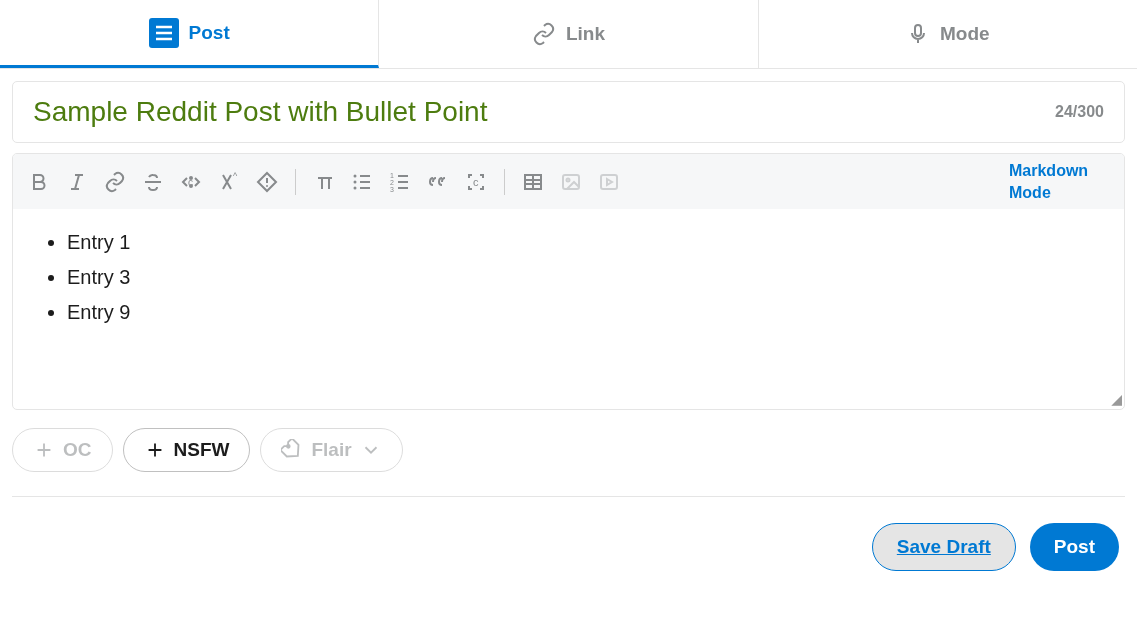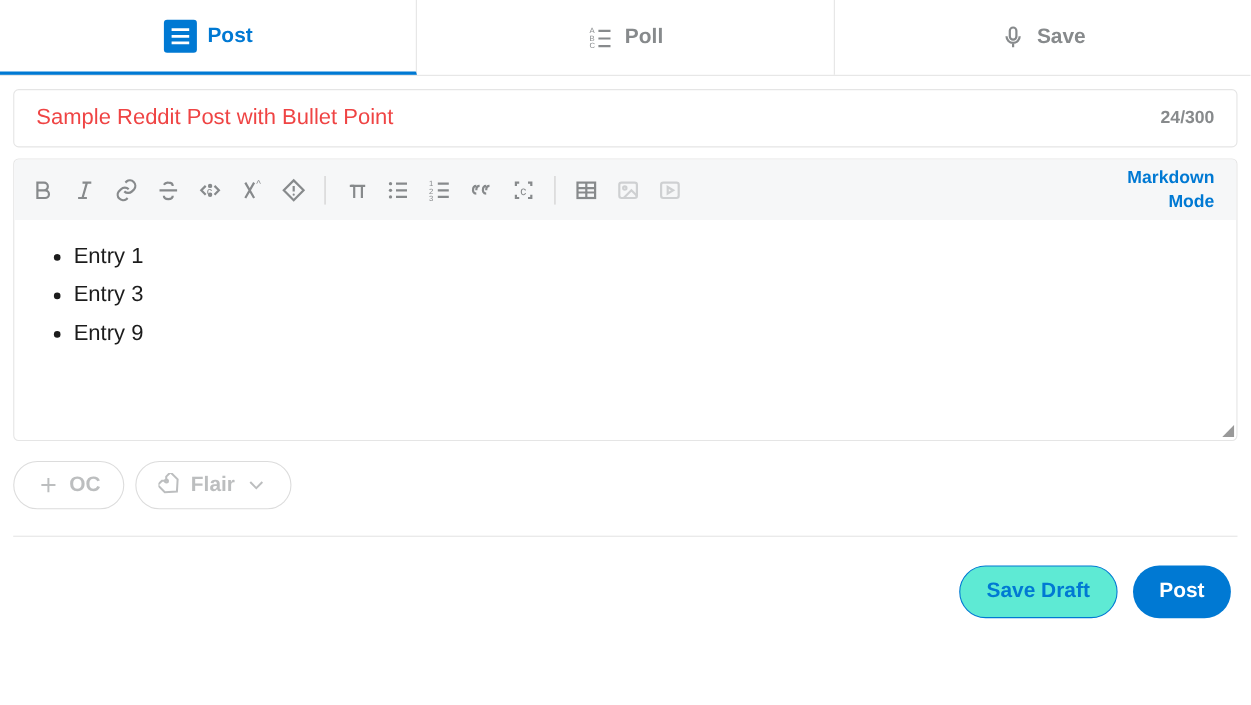--- a/index.html
+++ b/index.html
@@ -11,78 +11,73 @@
 .tab.active { border-bottom: 3px solid #0079d3; }
 .tab .tab-label { font-size: 19px; font-weight: 700; color: #878a8c; }
 .tab.active .tab-label { color: #0079d3; }
 .tab svg { width: 24px; height: 24px; }
 .tab.active .menu-icon-box { background: #0079d3; }
 .menu-icon-box { width: 30px; height: 30px; background: #878a8c; border-radius: 3px; display: flex; align-items: center; justify-content: center; }
 
 .main { padding: 12px; }
 
 .title-row { display: flex; align-items: center; border: 1px solid #e5e5e5; border-radius: 5px; padding: 14px 20px; margin-bottom: 10px; }
-.title-input { flex: 1; font-size: 20px; border: none; outline: none; color: #ef4444; }
+.title-input { flex: 1; font-size: 28px; border: none; outline: none; color: #4d7c0f; }
 .char-count { color: #878a8c; font-size: 16px; font-weight: 600; }
 
 .editor-box { border: 1px solid #e5e5e5; border-radius: 5px; overflow: hidden; position: relative; }
 .toolbar { display: flex; align-items: center; background: #f6f7f8; padding: 6px 8px; gap: 2px; }
 .toolbar-btn { width: 36px; height: 40px; display: flex; align-items: center; justify-content: center; cursor: pointer; border-radius: 3px; }
 .toolbar-btn svg { width: 24px; height: 24px; }
 .toolbar-sep { width: 1px; height: 26px; background: #ccc; margin: 0 8px; }
-.markdown-link { margin-left: auto; color: #0079d3; font-weight: 700; font-size: 16px; text-align: right; line-height: 1.35; padding-right: 12px; cursor: pointer; }
+.markdown-link { margin-left: auto; color: #0079d3; font-weight: 700; font-size: 16px; text-align: left; line-height: 1.35; padding-right: 12px; cursor: pointer; }
 
 .editor-content { padding: 16px 24px 60px 24px; min-height: 200px; font-size: 20px; color: #1c1c1c; }
 .editor-content ul { list-style: disc; padding-left: 30px; }
 .editor-content li { padding: 6px 0; font-size: 20px;}
 .resize-handle { position: absolute; right: 2px; bottom: 2px; color: #999; font-size: 14px; }
 
 .tag-row { display: flex; gap: 10px; margin-top: 18px; padding-bottom: 24px; border-bottom: 1px solid #e5e5e5; }
 .tag-pill { display: flex; align-items: flex-start; gap: 8px; border: 1px solid #c0c0c0; border-radius: 999px; padding: 10px 20px; font-size: 19px; font-weight: 700; color: #878a8c; cursor: pointer; }
 .tag-pill.enabled { color: #1c1c1c; }
 .tag-pill svg { width: 22px; height: 22px; }
 .tag-pill.disabled { opacity: 0.55; }
 
 .action-row { display: flex; justify-content: flex-end; gap: 14px; margin-top: 26px; padding-right: 6px; }
 .btn { font-size: 19px; font-weight: 700; padding: 12px 24px; border-radius: 999px; cursor: pointer; border: none; }
-.btn-outline { background: #5eead4; border: 1.5px solid #0079d3; color: #0079d3; }
+.btn-outline { background: #e5e5e5; border: 1.5px solid #0079d3; color: #0079d3; text-decoration: underline; }
 .btn-primary { background: #0079d3; color: #fff; }
 
 .icon-stroke { stroke: #878a8c; fill: none; stroke-width: 2; }
 .icon-fill { fill: #878a8c; }
 </style>
 </head>
 <body>
 
 <div class="tabs">
   <div class="tab active">
     <div class="menu-icon-box">
       <svg viewBox="0 0 24 24">
           <path d="M4 6h16M4 12h16M4 18h16" stroke="#fff" stroke-width="2.5" fill="none"></path>
         </svg>
     </div>
     <span class="tab-label">Post</span>
   </div>
   <div class="tab">
     <svg viewBox="0 0 24 24">
-        <text x="2" y="8" font-size="7" fill="#878a8c">A</text>
-        <path d="M10 6h11" class="icon-stroke"></path>
-        <text x="2" y="15" font-size="7" fill="#878a8c">B</text>
-        <path d="M10 13h11" class="icon-stroke"></path>
-        <text x="2" y="22" font-size="7" fill="#878a8c">C</text>
-        <path d="M10 20h11" class="icon-stroke"></path>
+        <path d="M10 13a5 5 0 007 0l3-3a5 5 0 00-7-7l-1 1M14 11a5 5 0 00-7 0l-3 3a5 5 0 007 7l1-1" class="icon-stroke"></path>
       </svg>
-    <span class="tab-label">Poll</span>
+    <span class="tab-label">Link</span>
   </div>
   <div class="tab">
     <svg viewBox="0 0 24 24">
         <rect x="9" y="3" width="6" height="11" rx="3" class="icon-stroke"></rect>
         <path d="M6 11a6 6 0 0012 0M12 17v4" class="icon-stroke"></path>
       </svg>
-    <span class="tab-label">Save</span>
+    <span class="tab-label">Mode</span>
   </div>
 </div>
 
 <div class="main">
   <div class="title-row">
     <input class="title-input" value="Sample Reddit Post with Bullet Point" style="">
     <span class="char-count">24/300</span>
   </div>
 
   <div class="editor-box">
@@ -195,20 +190,26 @@
     <div class="resize-handle">◢</div>
   </div>
 
   <div class="tag-row">
     <div class="tag-pill disabled">
       <svg viewBox="0 0 24 24">
           <path d="M12 5v14M5 12h14" class="icon-stroke"></path>
         </svg>
       <span>OC</span>
     </div>
+    <div class="tag-pill enabled">
+      <svg viewBox="0 0 24 24">
+          <path d="M12 5v14M5 12h14" stroke="#1c1c1c" stroke-width="2" fill="none"></path>
+        </svg>
+      <span>NSFW</span>
+    </div>
     <div class="tag-pill disabled">
       <svg viewBox="0 0 24 24">
           <path d="M3 11l9-8 9 8v9a1 1 0 01-1 1h-5l-3-3-3 3H4a1 1 0 01-1-1z" class="icon-stroke" transform="rotate(135 12 12)"></path>
           <circle cx="8" cy="8" r="1.5" class="icon-stroke"></circle>
         </svg>
       <span>Flair</span>
       <svg viewBox="0 0 24 24" width="18" height="18">
           <path d="M6 9l6 6 6-6" class="icon-stroke"></path>
         </svg>
     </div>

